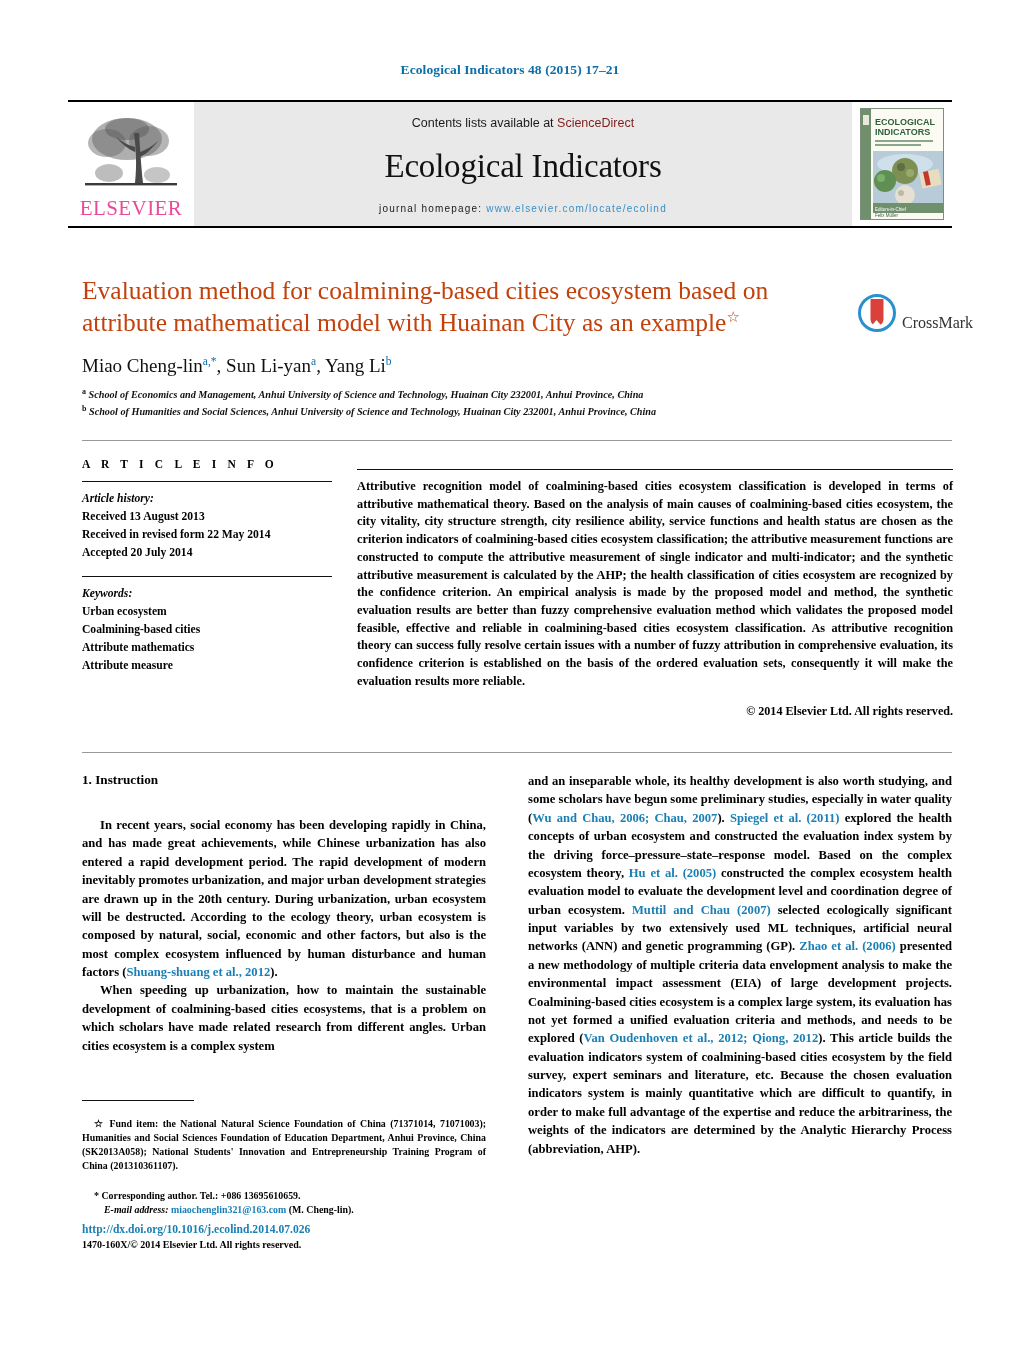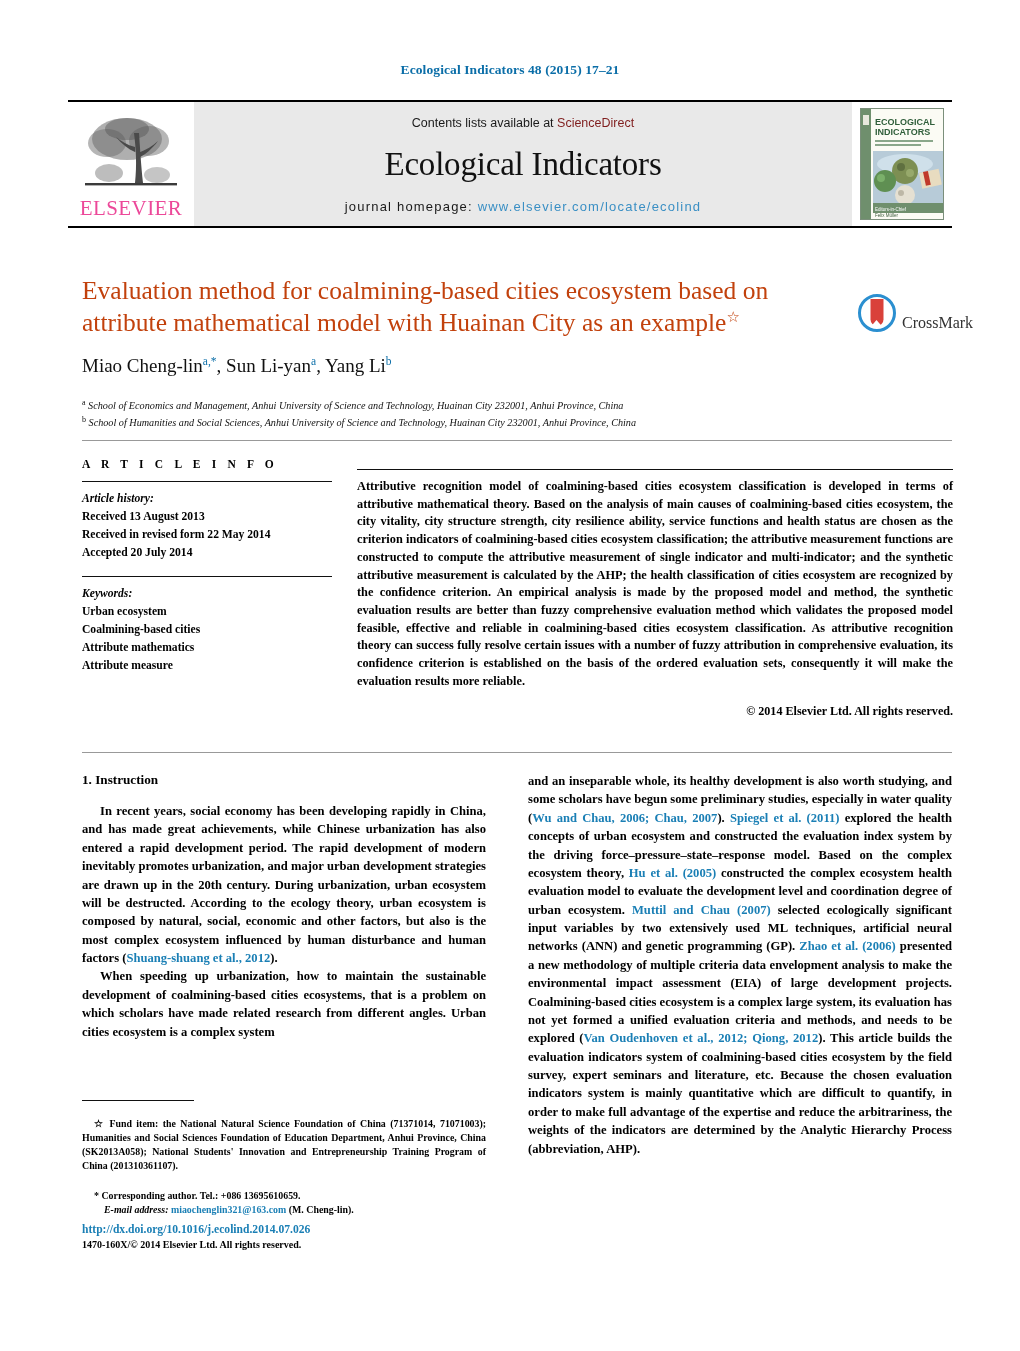--- a/index.html
+++ b/index.html
@@ -73,21 +73,21 @@
   }
   .contents-line .sd { color: #7f1d1d; }
   .journal-title {
     font-family: "Liberation Serif", serif;
     font-size: 33px;
     color: #111;
     letter-spacing: -0.2px;
   }
   .homepage-line {
     font-family: "Liberation Sans", sans-serif;
-    font-size: 13px;
+    font-size: 10px;
     letter-spacing: 1.2px;
     color: #1a1a1a;
   }
   .homepage-line .url { color: #3a8fc4; }
   .masthead-cover {
     width: 100px;
     flex: 0 0 100px;
     display: flex;
     align-items: center;
     justify-content: center;
@@ -113,26 +113,27 @@
   }
   .article-title .star { font-size: 15px; vertical-align: super; }
   .authors {
     margin-top: 16px;
     font-family: "Liberation Serif", serif;
     font-size: 19px;
     color: #111;
   }
   .authors sup { color: #0b6ea8; font-size: 11.5px; }
   .affil {
-    margin-top: 19px;
+    margin-top: 8px;
     font-family: "Liberation Serif", serif;
     font-style: italic;
     font-size: 10.2px;
     line-height: 1.45;
     color: #111;
+    font-weight: bold;
   }
   .affil sup { font-style: normal; font-size: 8px; }
 
   
   .crossmark {
     position: absolute;
     top: 288px; left: 858px;
     width: 100px; height: 44px;
     display: flex; align-items: flex-end;
   }
@@ -207,21 +208,21 @@
     position: absolute; top: 752px; left: 82px; width: 870px;
     border-top: 1px solid #999;
   }
   .body-left  { position: absolute; top: 772px; left: 82px; width: 404px; }
   .body-right { position: absolute; top: 772px; left: 528px; width: 424px; }
 
   .sec-title {
     font-family: "Liberation Serif", serif;
     font-weight: bold;
     font-size: 13.2px;
-    margin: 0 0 14px 0;
+    margin: 0 0 28px 0;
   }
   .para {
     font-family: "Liberation Serif", serif;
     font-size: 12.6px;
     line-height: 1.46;
     text-align: justify;
     text-indent: 18px;
     margin: 0;
     font-weight: bold;
   }

